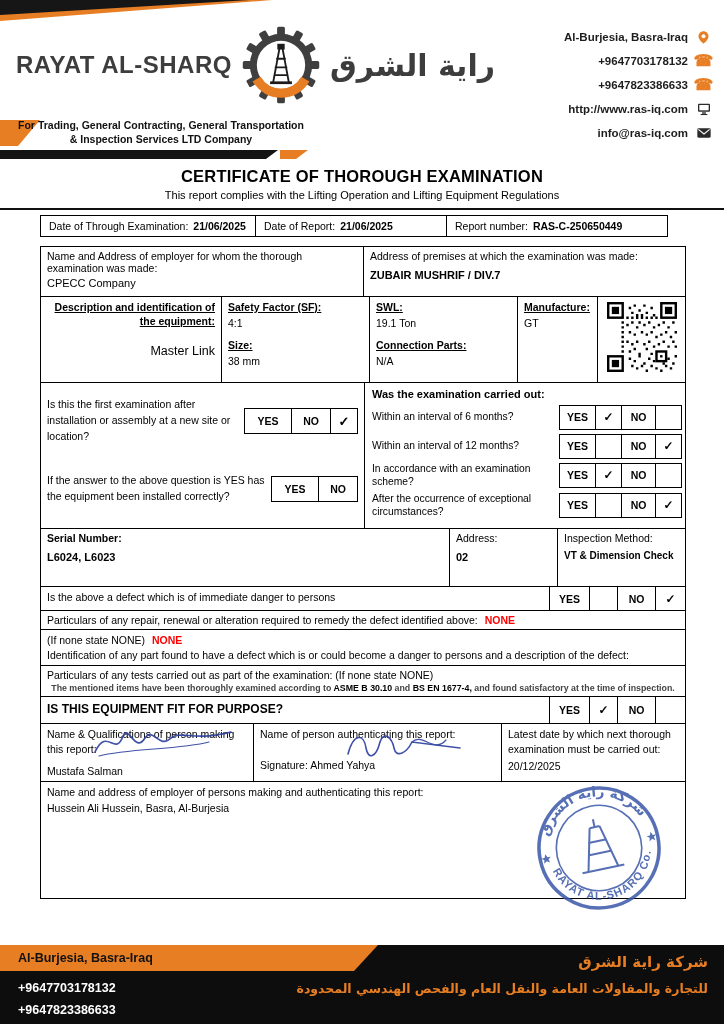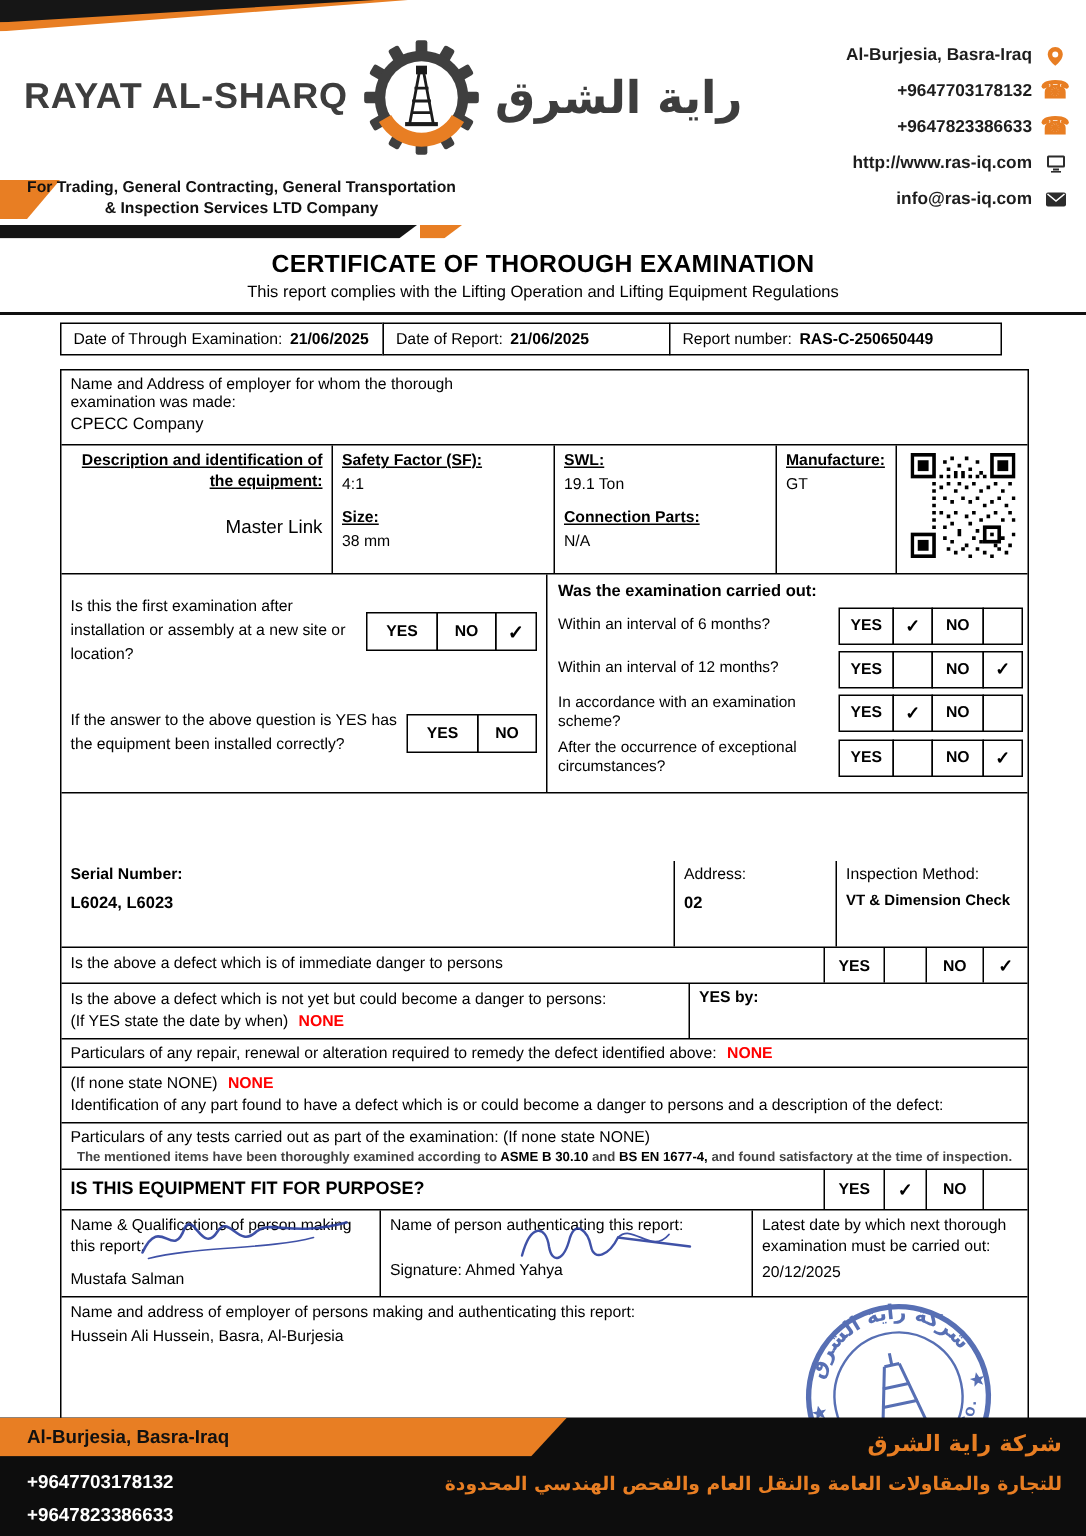--- a/index.html
+++ b/index.html
@@ -64,21 +64,21 @@
   .optbox + .optbox { margin-left: -1px; }
   .opt-yes { width: 48px; } .opt-no { width: 40px; } .opt-chk { width: 28px; font-size: 13px; }
   .co-head { font-weight: bold; padding: 5px 7px 4px; font-size: 11px; }
   .co-item { display: flex; align-items: center; margin: 0 3px 3px 7px; min-height: 26px; }
   .co-q { flex: 1; padding-right: 4px; line-height: 1.3; font-size: 10.3px; }
   .co-cells { display: flex; flex-shrink: 0; }
   .co-cell { border: 1px solid #000; height: 25px; display: flex; align-items: center; justify-content: center; font-weight: bold; }
   .co-cell + .co-cell { margin-left: -1px; }
   .co-yes { width: 37px; } .co-chk { width: 27px; font-size: 12px; } .co-no { width: 35px; }
 
-  .r4 { min-height: 58px; margin-top: 45px; }
+  .r4 { min-height: 58px; }
   .sn-c1 { flex: 1; } .sn-c2 { width: 108px; } .sn-c3 { width: 128px; }
   .lbl-bold { font-weight: bold; }
   .sn-method-val { font-weight: bold; margin-top: 6px; font-size: 10px; }
 
   .r5 { min-height: 24px; } .r10 { min-height: 27px; }
   .danger-text { flex: 1; padding: 4px 6px; }
   .fit-text { flex: 1; padding: 5px 6px; font-weight: bold; font-size: 12px; }
   .dcell { border-left: 1px solid #000; display: flex; align-items: center; justify-content: center; font-weight: bold; padding: 0; }
   .d-yes { width: 40px; } .d-chk1 { width: 28px; font-size: 12px; } .d-no { width: 38px; } .d-chk2 { width: 30px; font-size: 12px; }
 
@@ -223,20 +223,24 @@
     </div>
   </div>
 
   <div class="form">
 
     <div class="frow r1">
       <div class="fcell">
         <div>Name and Address of employer for whom the thorough examination was made:</div>
         <div class="val">CPECC Company</div>
       </div>
+      <div class="fcell">
+        <div>Address of premises at which the examination was made:</div>
+        <div class="val-bold">ZUBAIR MUSHRIF / DIV.7</div>
+      </div>
     </div>
 
     <div class="frow r2">
       <div class="fcell eq-c1">
         <div class="eq-label">Description and identification of the equipment:</div>
         <div class="eq-desc-value">Master Link</div>
       </div>
       <div class="fcell eq-c2">
         <div class="eq-label">Safety Factor (SF):</div>
         <div class="eq-val">4:1</div>
@@ -358,30 +362,20 @@
     </div>
 
     <div class="frow r5">
       <div class="danger-text">Is the above a defect which is of immediate danger to persons</div>
       <div class="dcell d-yes">YES</div>
       <div class="dcell d-chk1"></div>
       <div class="dcell d-no">NO</div>
       <div class="dcell d-chk2">✓</div>
     </div>
 
-    <div class="frow r6">
-      <div class="fcell future-left">
-        <div>Is the above a defect which is not yet but could become a danger to persons:</div>
-        <div>
-          <span>(If YES state the date by when)</span>
-          <span class="none">NONE</span>
-        </div>
-      </div>
-      <div class="fcell yesby-cell">YES by:</div>
-    </div>
 
     <div class="frow r7">
       <div class="fcell">
         <span>Particulars of any repair, renewal or alteration required to remedy the defect identified above:</span>
         <span class="none">NONE</span>
       </div>
     </div>
 
     <div class="frow r8">
       <div class="fcell">

